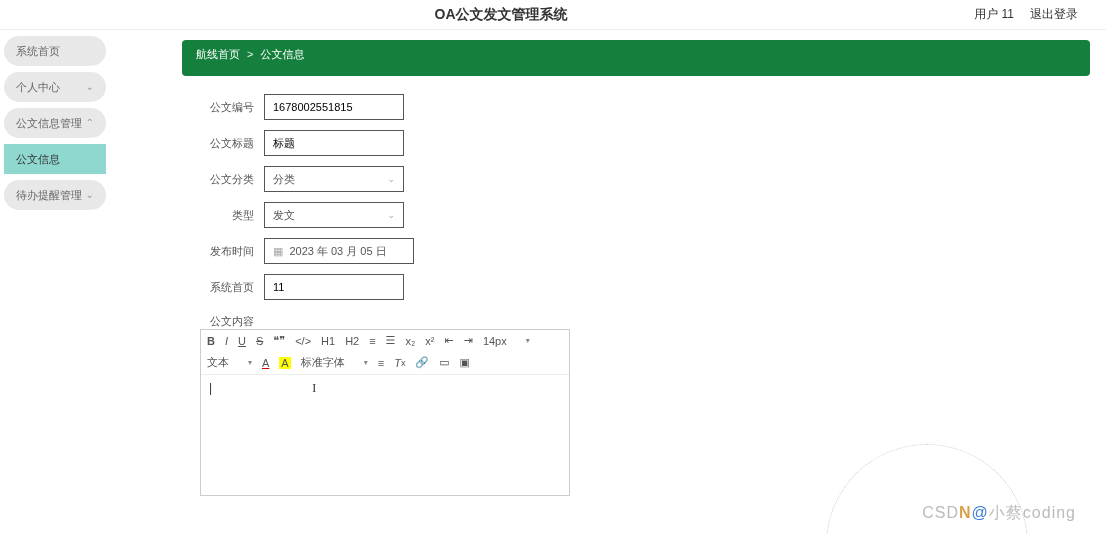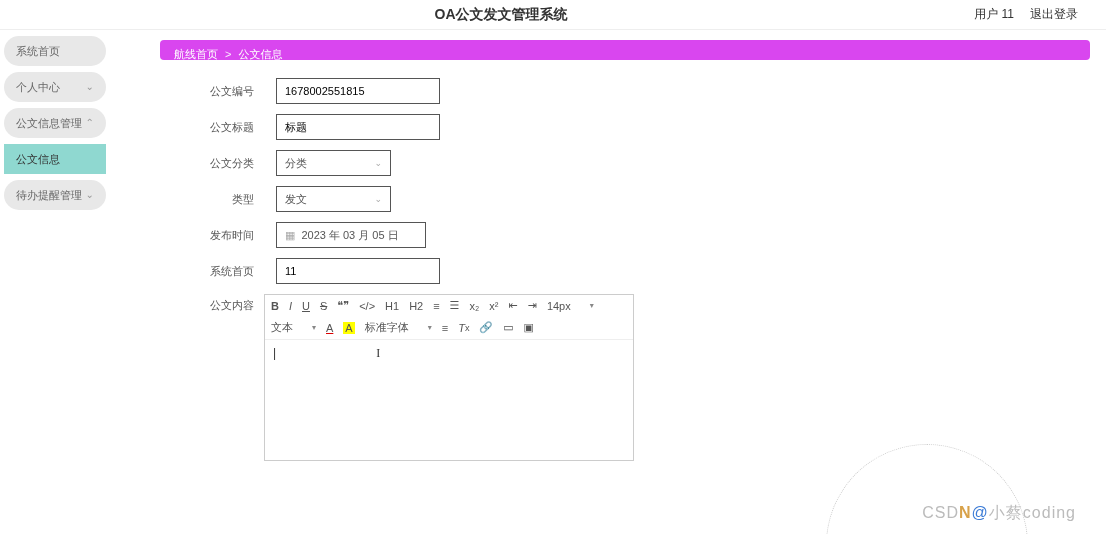--- a/index.html
+++ b/index.html
@@ -6,29 +6,29 @@
   body { font-family: "Microsoft YaHei", Arial, sans-serif; font-size: 12px; color: #333; background: #fff; width: 1106px; height: 534px; overflow: hidden; position: relative; }
   .topbar { height: 30px; display: flex; align-items: center; border-bottom: 1px solid #eee; padding: 0 28px; }
   .topbar .title { flex: 1; text-align: center; font-weight: bold; font-size: 14px; }
   .topbar .user-area { display: flex; gap: 16px; font-size: 12px; }
   .layout { display: flex; height: calc(100% - 30px); }
   .sidebar { width: 110px; padding: 6px 4px; display: flex; flex-direction: column; gap: 6px; }
   .side-item { background: #e8e8e8; color: #666; height: 30px; line-height: 30px; border-radius: 15px; font-size: 11px; padding: 12px 12px; display: flex; align-items: center; justify-content: space-between; cursor: pointer; }
   .side-item.active { background: #8fd8d0; color: #333; border-radius: 0; }
   .chev { font-size: 10px; color: #999; }
   .main { flex: 1; padding: 10px 16px 0 50px; overflow: auto; }
-  .breadcrumb { background: #d946ef; color: #fff; height: 20px; line-height: 28px; border-radius: 4px; padding: 0 14px; font-size: 11px; margin-bottom: 18px; }
+  .breadcrumb { background: #15803d; color: #fff; height: 36px; line-height: 28px; border-radius: 4px; padding: 0 14px; font-size: 11px; margin-bottom: 18px; margin-left: 22px; }
   .breadcrumb .sep { margin: 0 4px; opacity: .9; }
   .form-row { display: flex; align-items: center; margin-bottom: 10px; }
-  .form-row .label { width: 54px; text-align: right; font-size: 11px; color: #555; margin-right: 22px; }
-  .form-row .input { height: 26px; border: 1px solid #555; padding: 0 8px; font-size: 11px; width: 164px; background: #fff; }
-  .form-row .input.sel { display: flex; align-items: center; justify-content: space-between; width: 115px; color: #999; }
+  .form-row .label { width: 54px; text-align: right; font-size: 11px; color: #555; margin-right: 10px; }
+  .form-row .input { height: 26px; border: 1px solid #555; padding: 0 8px; font-size: 11px; width: 140px; background: #fff; }
+  .form-row .input.sel { display: flex; align-items: center; justify-content: space-between; width: 140px; color: #999; }
   .form-row .input.sel .val { color: #555; }
   .form-row .input.date { display: flex; align-items: center; gap: 6px; width: 150px; color: #555; }
-  .editor-wrap { display: flex; }
+  .editor-wrap { display: flex; flex-direction: column; }
   .editor-wrap .label { width: 54px; text-align: right; font-size: 11px; color: #555; margin-right: 10px; padding-top: 4px; }
   .editor { width: 370px; border: 1px solid #ccc; }
   .toolbar { border-bottom: 1px solid #eee; padding: 4px 6px; display: flex; flex-wrap: wrap; gap: 8px 10px; align-items: center; font-size: 11px; color: #555; }
   .tb-btn { cursor: pointer; display: inline-flex; align-items: center; }
   .tb-sel { display: inline-flex; align-items: center; gap: 19px; }
   .tb-sel .dd { font-size: 8px; color: #888; }
   .content-area { height: 120px; padding: 6px 8px; font-size: 12px; color: #333; }
   .watermark { position: absolute; right: 30px; bottom: 10px; font-size: 16px; color: #bbb; font-weight: 500; letter-spacing: 1px; pointer-events: none; }
   .wm-accent { color: #d8a24a; font-weight: bold; }
   .wm-accent2 { color: #3b7bd6; }

